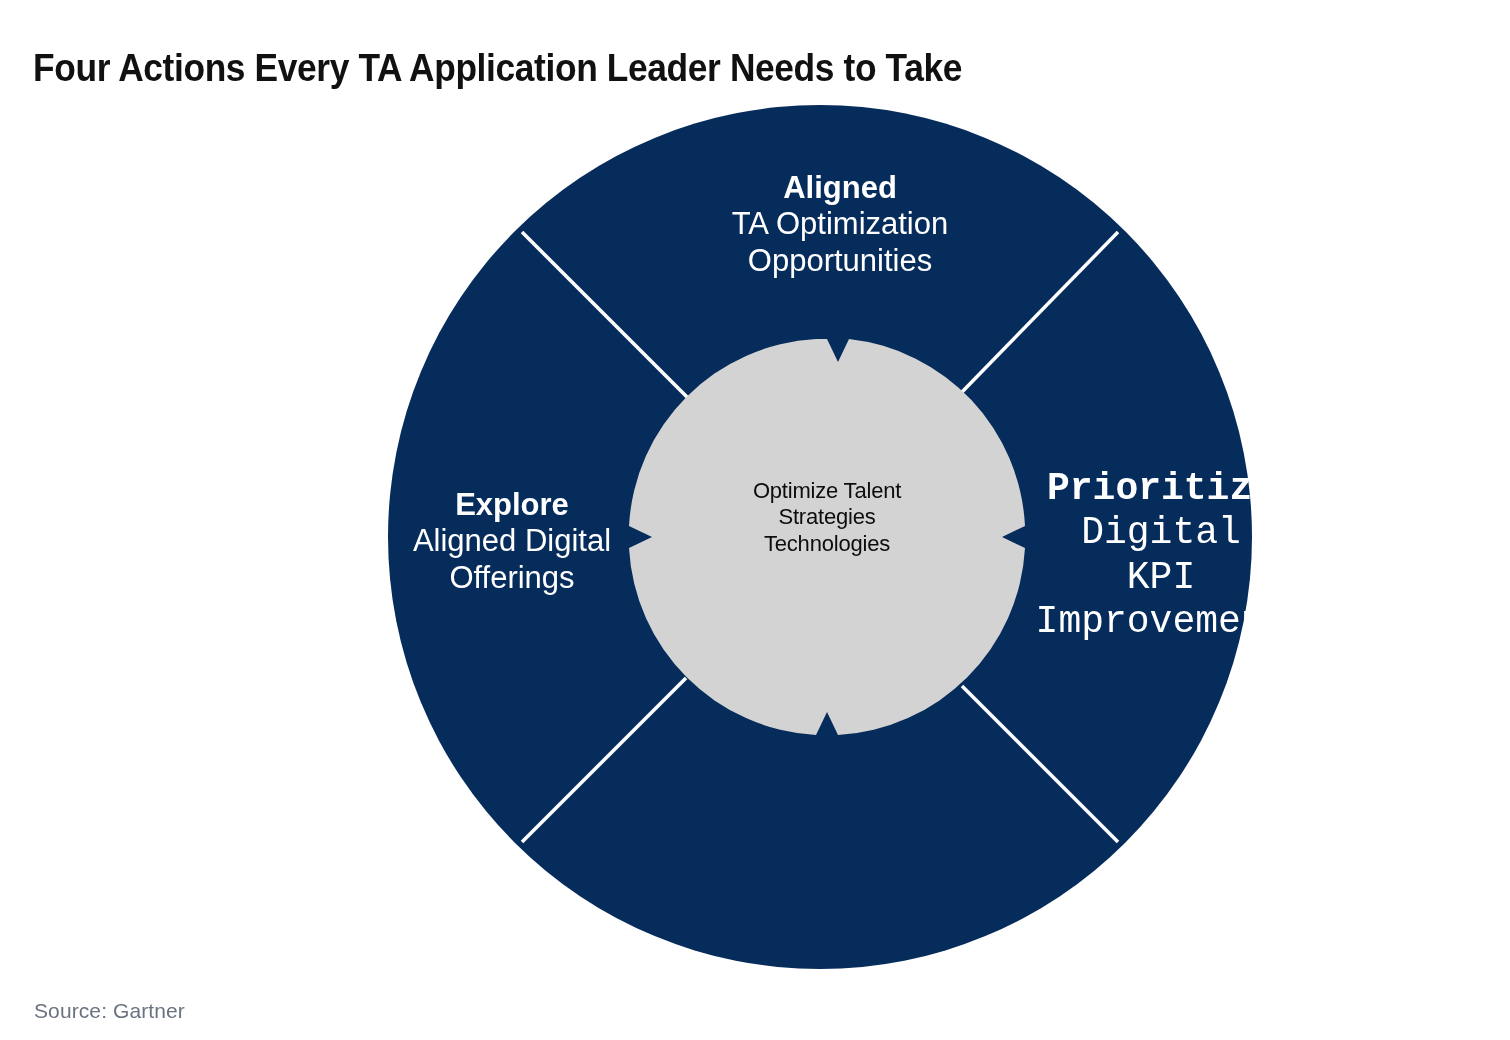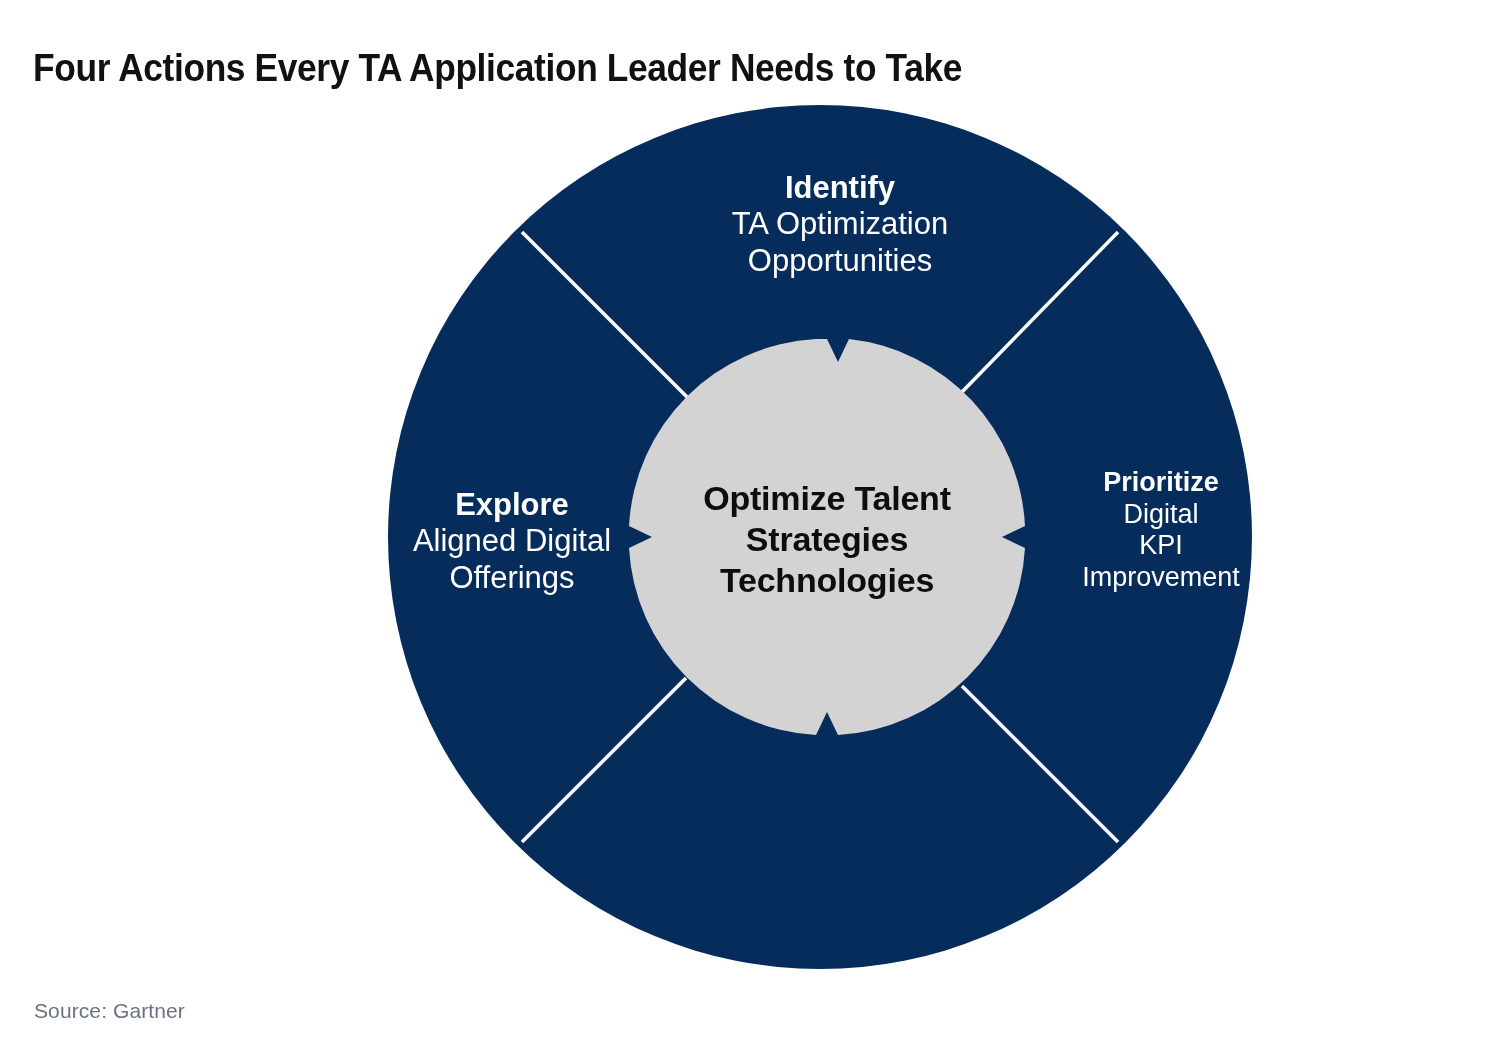--- a/index.html
+++ b/index.html
@@ -82,21 +82,22 @@
   .quad-identify {
     left: 630px;
     top: 170px;
     width: 420px;
     font-size: 31px;
   }
   .quad-prioritize {
     left: 1026px;
     top: 467px;
     width: 270px;
-    font-size: 27px;
+    font-size: 38px;
+    font-family: Liberation Mono, monospace;
   }
   .quad-connect {
     left: 655px;
     top: 791px;
     width: 345px;
     font-size: 31px;
   }
   .quad-explore {
     left: 372px;
     top: 487px;
@@ -104,22 +105,22 @@
     font-size: 31px;
   }
 
   .center-block {
     position: absolute;
     left: 667px;
     top: 478px;
     width: 320px;
     text-align: center;
     line-height: 1.2;
-    font-size: 34px;
-    font-weight: bold;
+    font-size: 22px;
+    font-weight: normal;
     color: #0d0d0d;
     font-family: "Liberation Sans", sans-serif;
     letter-spacing: -0.2px;
   }
 
   .line-break { display: block; }
 </style>
 </head>
 <body>
 
@@ -159,21 +160,21 @@
         <line x1="522" y1="842" x2="686" y2="678"></line>
       </g>
 
       <g clip-path="url(#hubClip)">
         <rect x="600" y="310" width="460" height="460" fill="#D3D3D3"></rect>
       </g>
     </svg>
   </div>
 
   <div class="label-block quad-identify">
-    <span class="lead line-break">Identify</span>
+    <span class="lead line-break">Aligned</span>
     <span class="rest line-break">TA Optimization</span>
     <span class="rest line-break">Opportunities</span>
   </div>
 
   <div class="label-block quad-prioritize">
     <span class="lead line-break">Prioritize</span>
     <span class="rest line-break">Digital</span>
     <span class="rest line-break">KPI</span>
     <span class="rest line-break">Improvement</span>
   </div>

